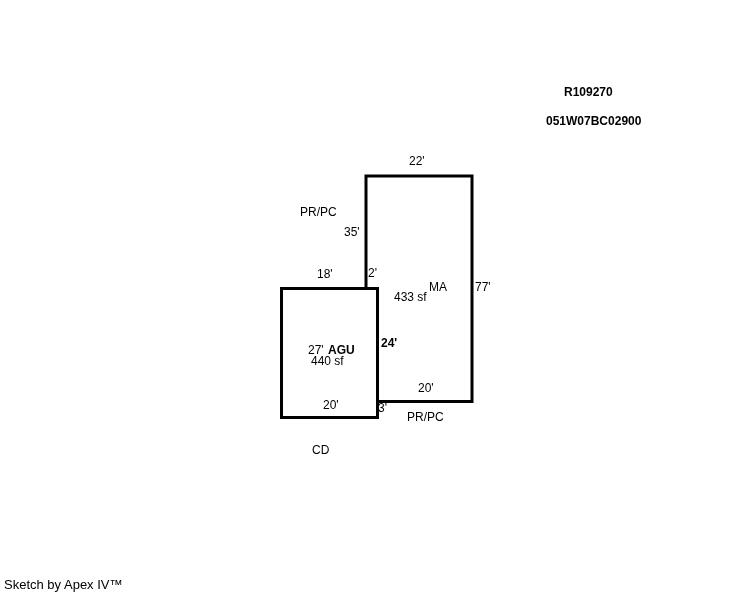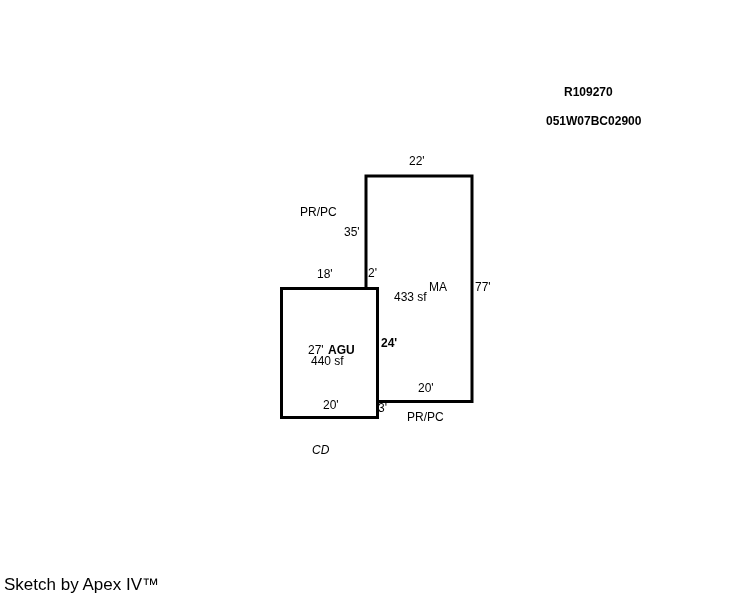--- a/index.html
+++ b/index.html
@@ -15,21 +15,21 @@
   svg.outlines { position: absolute; left: 0; top: 0; }
   .lbl {
     position: absolute;
     font-size: 12px;
     line-height: 12px;
     white-space: nowrap;
   }
   .bold { font-weight: bold; }
   .credit {
     position: absolute;
-    font-size: 17px;
+    font-size: 13px;
     line-height: 12px;
     white-space: nowrap;
   }
 </style>
 </head>
 <body>
 
 <div class="canvas">
 
   <svg class="outlines" width="744" height="595" viewBox="0 0 744 595">
@@ -55,17 +55,17 @@
   <div class="lbl" style="left:317px; top:268px;">18'</div>
   <div class="lbl" style="left:260px; top:344px;margin-left:48px;">27'</div>
   <div class="lbl" style="left:323px; top:399px;">20'</div>
   <div class="lbl" style="left:381px; top:337px;font-weight:bold;">24'</div>
 
   <div class="lbl" style="left:328px; top:344px;font-weight:bold;">AGU</div>
   <div class="lbl" style="left:311px; top:355px;">440 sf</div>
 
   <div class="lbl" style="left:300px; top:206px;">PR/PC</div>
   <div class="lbl" style="left:407px; top:411px;">PR/PC</div>
-  <div class="lbl" style="left:312px; top:444px;font-style:italic;">CD</div>
+  <div class="lbl" style="left:312px; top:444px;">CD</div>
 
   <div class="credit" style="left:4px; top:579px;">Sketch by Apex IV™</div>
 
 </div>
 
 </body></html>

